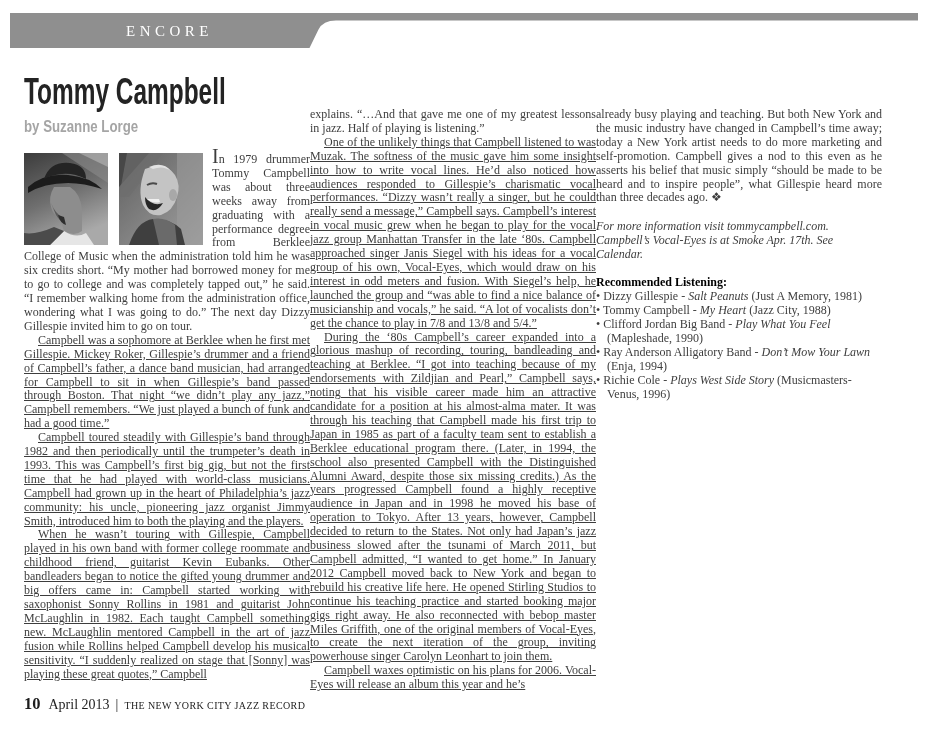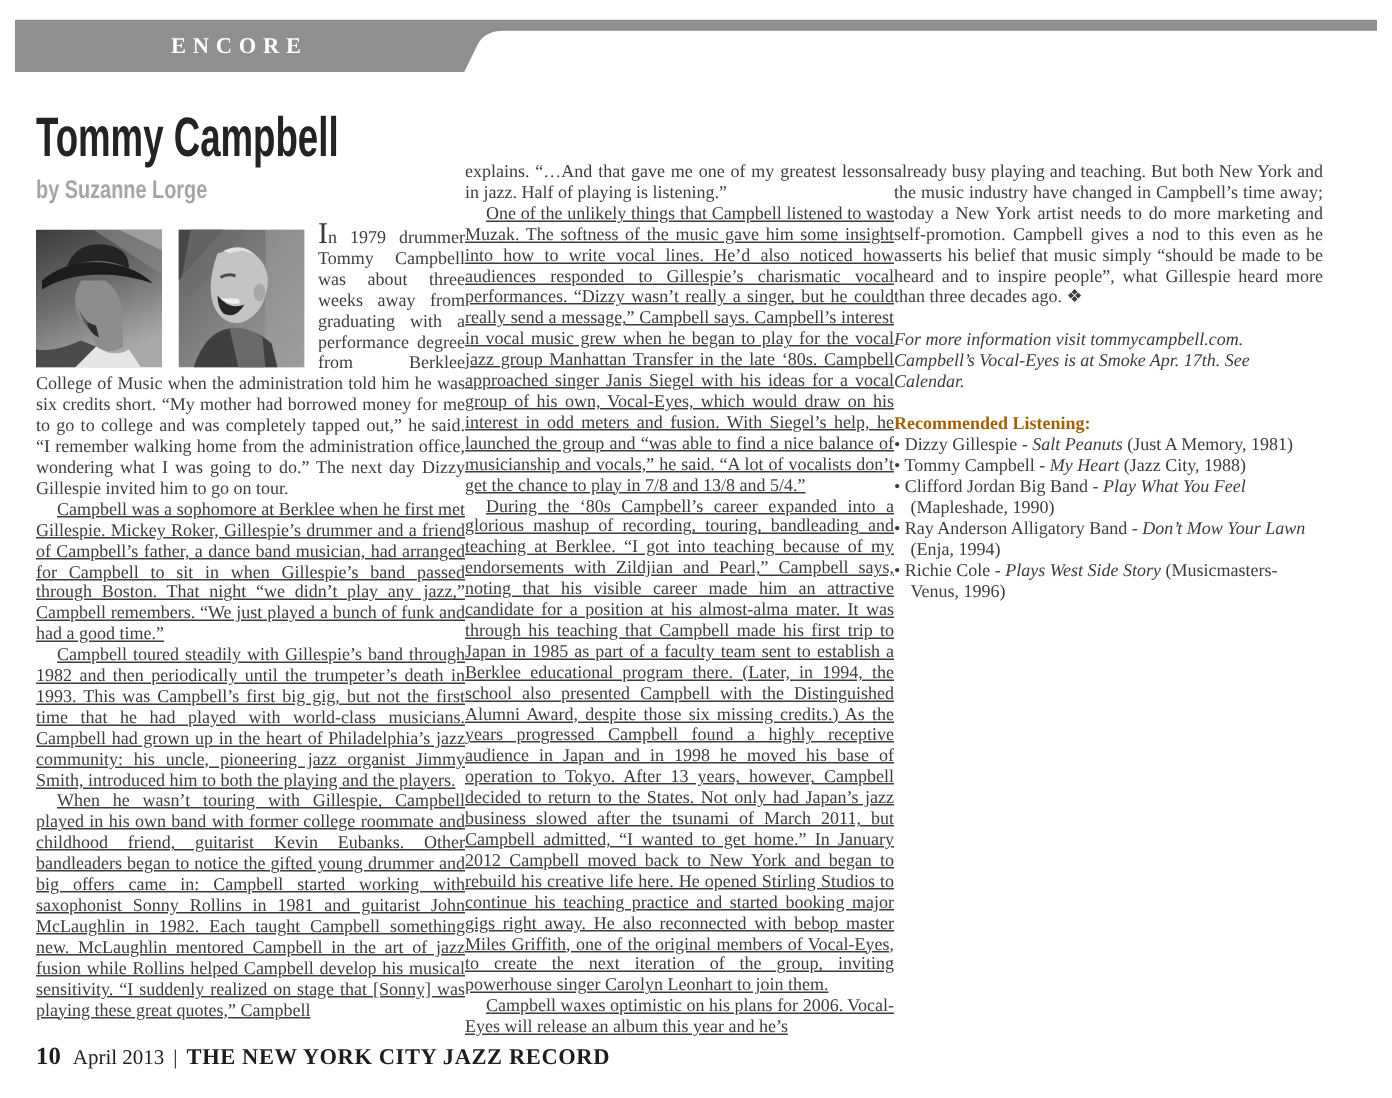--- a/index.html
+++ b/index.html
@@ -1,22 +1,22 @@
 <!DOCTYPE html>
 <html><head>
 <meta charset="utf-8">
 <style>
   html,body{margin:0;padding:0;background:#e8e8e8;}
   .page{position:relative;width:928px;height:732px;background:#ffffff;overflow:hidden;
         font-family:"Liberation Serif",serif;color:#3d3d3d;margin:0 auto;}
   
   .banner{position:absolute;left:10px;top:13px;width:908px;height:35px;}
   .banner svg{display:block;}
-  .banner-label{position:absolute;left:104px;top:10px;color:#ffffff;
-        font-family:"Liberation Serif",serif;font-weight:bold;font-size:15px;
+  .banner-label{position:absolute;left:116px;top:10px;color:#ffffff;
+        font-family:"Liberation Serif",serif;font-weight:normal;font-size:15px;
         letter-spacing:4.5px;}
   
   .cols{position:absolute;left:24px;top:76px;width:882px;display:flex;}
   .col{width:286px;flex:0 0 286px;}
   h1.title{margin:0;font-family:"Liberation Sans",sans-serif;font-weight:700;
         font-size:37px;line-height:32px;color:#232323;letter-spacing:0px;
         transform:scaleX(0.66);transform-origin:left top;white-space:nowrap;}
   .byline{margin-top:9px;font-family:"Liberation Sans",sans-serif;font-weight:700;
         font-size:17px;color:#a5a5a5;transform:scaleX(0.78);transform-origin:left top;
         white-space:nowrap;}
@@ -27,31 +27,31 @@
   .coltext p + p{text-indent:14px;text-decoration:underline;}
   .col1 .coltext p:first-of-type::first-letter{font-size:20px;line-height:10px;}
   
   .photo-strip{float:left;width:179px;height:94px;margin:2px 9px 2px 0;
         display:flex;gap:11px;}
   .photo{width:84px;height:92px;display:block;}
   
   .note{margin:14px 0 0 0;font-style:italic;font-size:12px;line-height:14px;
         text-align:left;}
   .listen-head{margin:14px 0 1px 0;font-size:12px;line-height:14px;font-weight:bold;
-        color:#a16207;}
+        color:#000000;}
   .listening{font-size:12px;line-height:13.9px;}
   .li{padding-left:11px;text-indent:-11px;margin:0;}
   .li em{font-style:italic;}
   
   .footer{position:absolute;left:24px;top:694px;width:880px;color:#1d1d1d;
         font-size:14px;}
   .footer .pg{font-weight:bold;font-size:16.5px;margin-right:8px;}
   .footer .issue{font-size:14px;margin-top:28px;}
   .footer .sep{margin:0 6px;}
-  .footer .pub{font-weight:bold;font-size:15px;letter-spacing:0.4px;}
+  .footer .pub{font-weight:normal;font-size:10px;letter-spacing:0.4px;}
 </style>
 </head>
 <body>
 
 <div class="page">
 
   <div class="banner">
     <svg width="908" height="35" viewBox="0 0 908 35" aria-hidden="true">
       <path d="M0 0 H908 V7.5 H326 Q313 7.5 308.5 16.5 L299.5 35 H0 Z" fill="#8f8f8f"></path>
     </svg>

